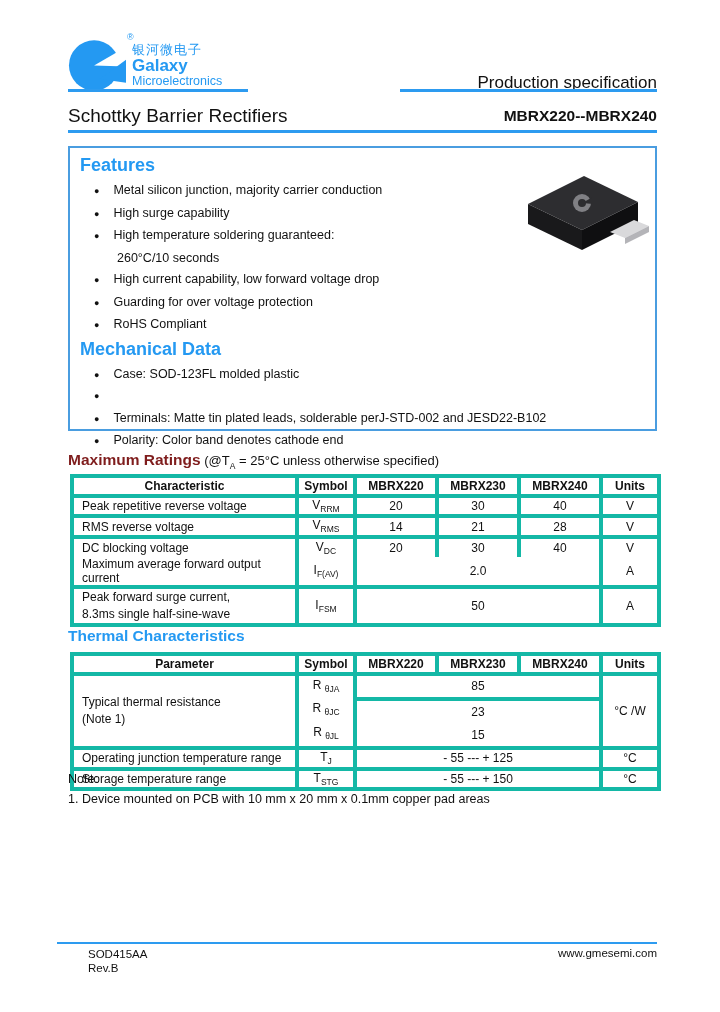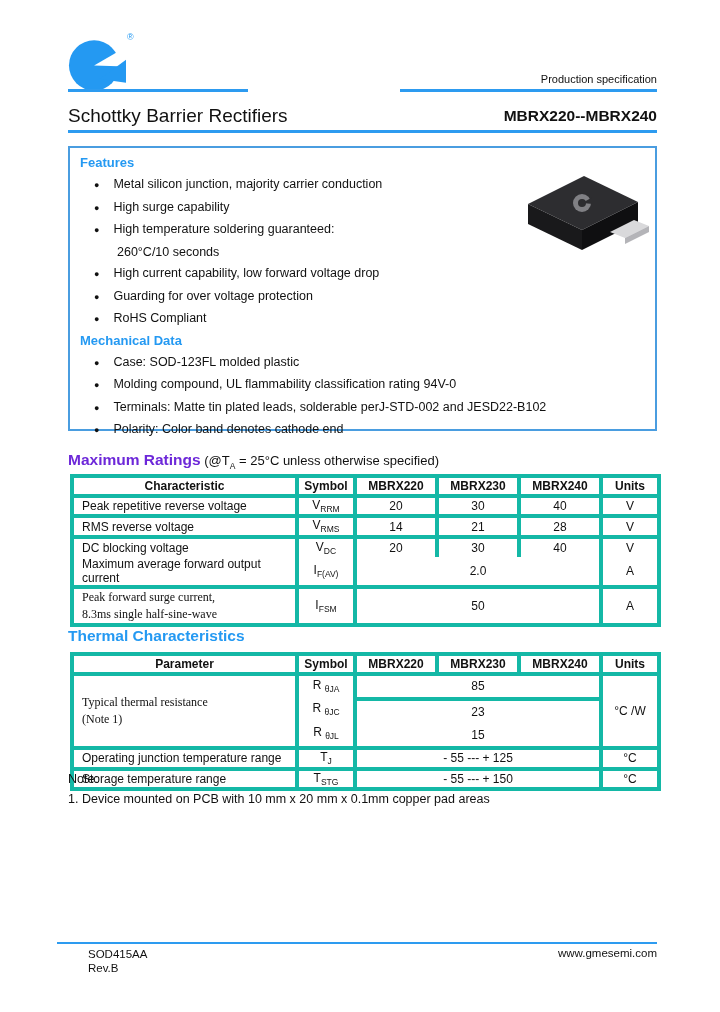--- a/index.html
+++ b/index.html
@@ -12,72 +12,77 @@
   }
   
   .logo-mark { position:absolute; left:68px; top:37px; width:58px; height:55px; }
   .brand-reg { position:absolute; left:127px; top:32px; font-size:9px; color:#2499f2; }
   .brand-text { position:absolute; left:132px; top:43px; color:#2499f2; line-height:1.08; }
   .brand-cn { font-size:13px; letter-spacing:1px; }
   .brand-name { font-size:17px; font-weight:bold; }
   .brand-sub { font-size:12.5px; }
   .rule-left  { position:absolute; left:68px;  top:89px; width:180px; height:3px; background:#2d9bf0; }
   .rule-right { position:absolute; left:400px; top:89px; width:257px; height:3px; background:#2d9bf0; }
-  .prod-spec { position:absolute; right:63px; top:73px; font-size:11px; }
+  .prod-spec { position:absolute; right:63px; top:73px; font-size:17px; }
   .doc-title { position:absolute; left:68px; top:105px; font-size:19px; font-weight:normal; }
   .doc-parts { position:absolute; right:63px; top:107px; font-size:15.5px; font-weight:bold; }
   .title-rule { position:absolute; left:68px; top:130px; width:589px; height:3px; background:#2d9bf0; }
   
   .feat-box {
     position:absolute; left:68px; top:146px; width:589px; height:285px;
     border:2px solid #4a9de0; padding:5px 10px 0 10px;
   }
-  .sec-head { color:#2499f2; font-size:13px; font-weight:bold; margin:2px 0 4px 0; }
+  .sec-head { color:#2499f2; font-size:18px; font-weight:bold; margin:2px 0 4px 0; }
   .blist { list-style:none; margin:0; padding:0; }
   .blist li { display:flex; align-items:baseline; font-size:12.5px; line-height:21.5px; }
   .dot { font-size:9px; margin:0 14px 0 14px; flex:0 0 auto; }
   .cont-line { margin-left:37px; font-size:12.5px; line-height:21.5px; }
   .pkg { position:absolute; left:440px; top:20px; width:148px; height:92px; }
   
   .ratings-head { position:absolute; left:68px; top:451px; font-size:13px; }
-  .ratings-head .hd { color:#6d28d9; font-size:15.5px; font-weight:bold; }
+  .ratings-head .hd { color:#7f1d1d; font-size:15.5px; font-weight:bold; }
   .thermal-head { position:absolute; left:68px; top:627px; }
   .thermal-head .hd { color:#2499f2; font-size:15.5px; font-weight:bold;text-align:right; }
   
   table.dt { position:absolute; left:70px; border-collapse:collapse; table-layout:fixed; width:587px; font-size:12px; }
   table.dt th, table.dt td { border:4px solid #14b8a6; padding:0 4px; text-align:center; vertical-align:middle; height:20px; }
   table.dt th { font-weight:bold; }
   table.dt .lft { text-align:left; padding-left:8px; }
   table.dt .hide-b { border-bottom-style:hidden; }
   table.dt .hide-t { border-top-style:hidden; }
   .t-max { top:474px; }
   .t-th  { top:652px; }
   .tall { height:38px; }
   .grp { height:19px; }
   sub { font-size:8.5px; }
-  .twoline { line-height:17px; padding-top:2px; padding-bottom:2px;font-family:Liberation Serif, serif; }
+  .twoline { line-height:17px; padding-top:2px; padding-bottom:2px; }
   .symstack { line-height:19px; }
   
   .note-label { position:absolute; left:68px; top:772px; font-size:12.5px; }
   .note-item  { position:absolute; left:68px; top:792px; font-size:12.5px; }
   .footer-rule { position:absolute; left:57px; top:942px; width:600px; height:2px; background:#2d9bf0; }
   .footer-doc { position:absolute; left:66px; top:947px; font-size:11.5px; line-height:14px;margin-left:22px; }
   .footer-site { position:absolute; right:63px; top:947px; font-size:11.5px; }
 </style>
 </head>
 <body>
 
 <div class="page">
 
   <svg class="logo-mark" viewBox="0 0 60 56">
     <circle cx="27" cy="29" r="26" fill="#2499f2"></circle>
     <polygon points="27,29 60,10 60,30" fill="#ffffff"></polygon>
     <polygon points="33,43 60,23 60,47" fill="#2499f2"></polygon>
   </svg>
   <span class="brand-reg">®</span>
+  <div class="brand-text">
+    <div class="brand-cn">银河微电子</div>
+    <div class="brand-name">Galaxy</div>
+    <div class="brand-sub">Microelectronics</div>
+  </div>
   <div class="rule-left"></div>
   <div class="prod-spec">Production specification</div>
   <div class="rule-right"></div>
 
   <div class="doc-title">Schottky Barrier Rectifiers</div>
   <div class="doc-parts">MBRX220--MBRX240</div>
   <div class="title-rule"></div>
 
   <div class="feat-box">
     <div class="sec-head">Features</div>
@@ -111,21 +116,20 @@
         </li>
     </ul>
     <div class="sec-head">Mechanical Data</div>
     <ul class="blist">
       <li>
           <span class="dot">●</span>
           <span>Case: SOD-123FL molded plastic</span>
         </li>
       <li>
           <span class="dot">●</span>
-          <span>Molding compound, UL flammability classification rating 94V-0</span>
         </li>
       <li>
           <span class="dot">●</span>
           <span>Terminals: Matte tin plated leads, solderable perJ-STD-002 and JESD22-B102</span>
         </li>
       <li>
           <span class="dot">●</span>
           <span>Polarity: Color band denotes cathode end</span>
         </li>
     </ul>

